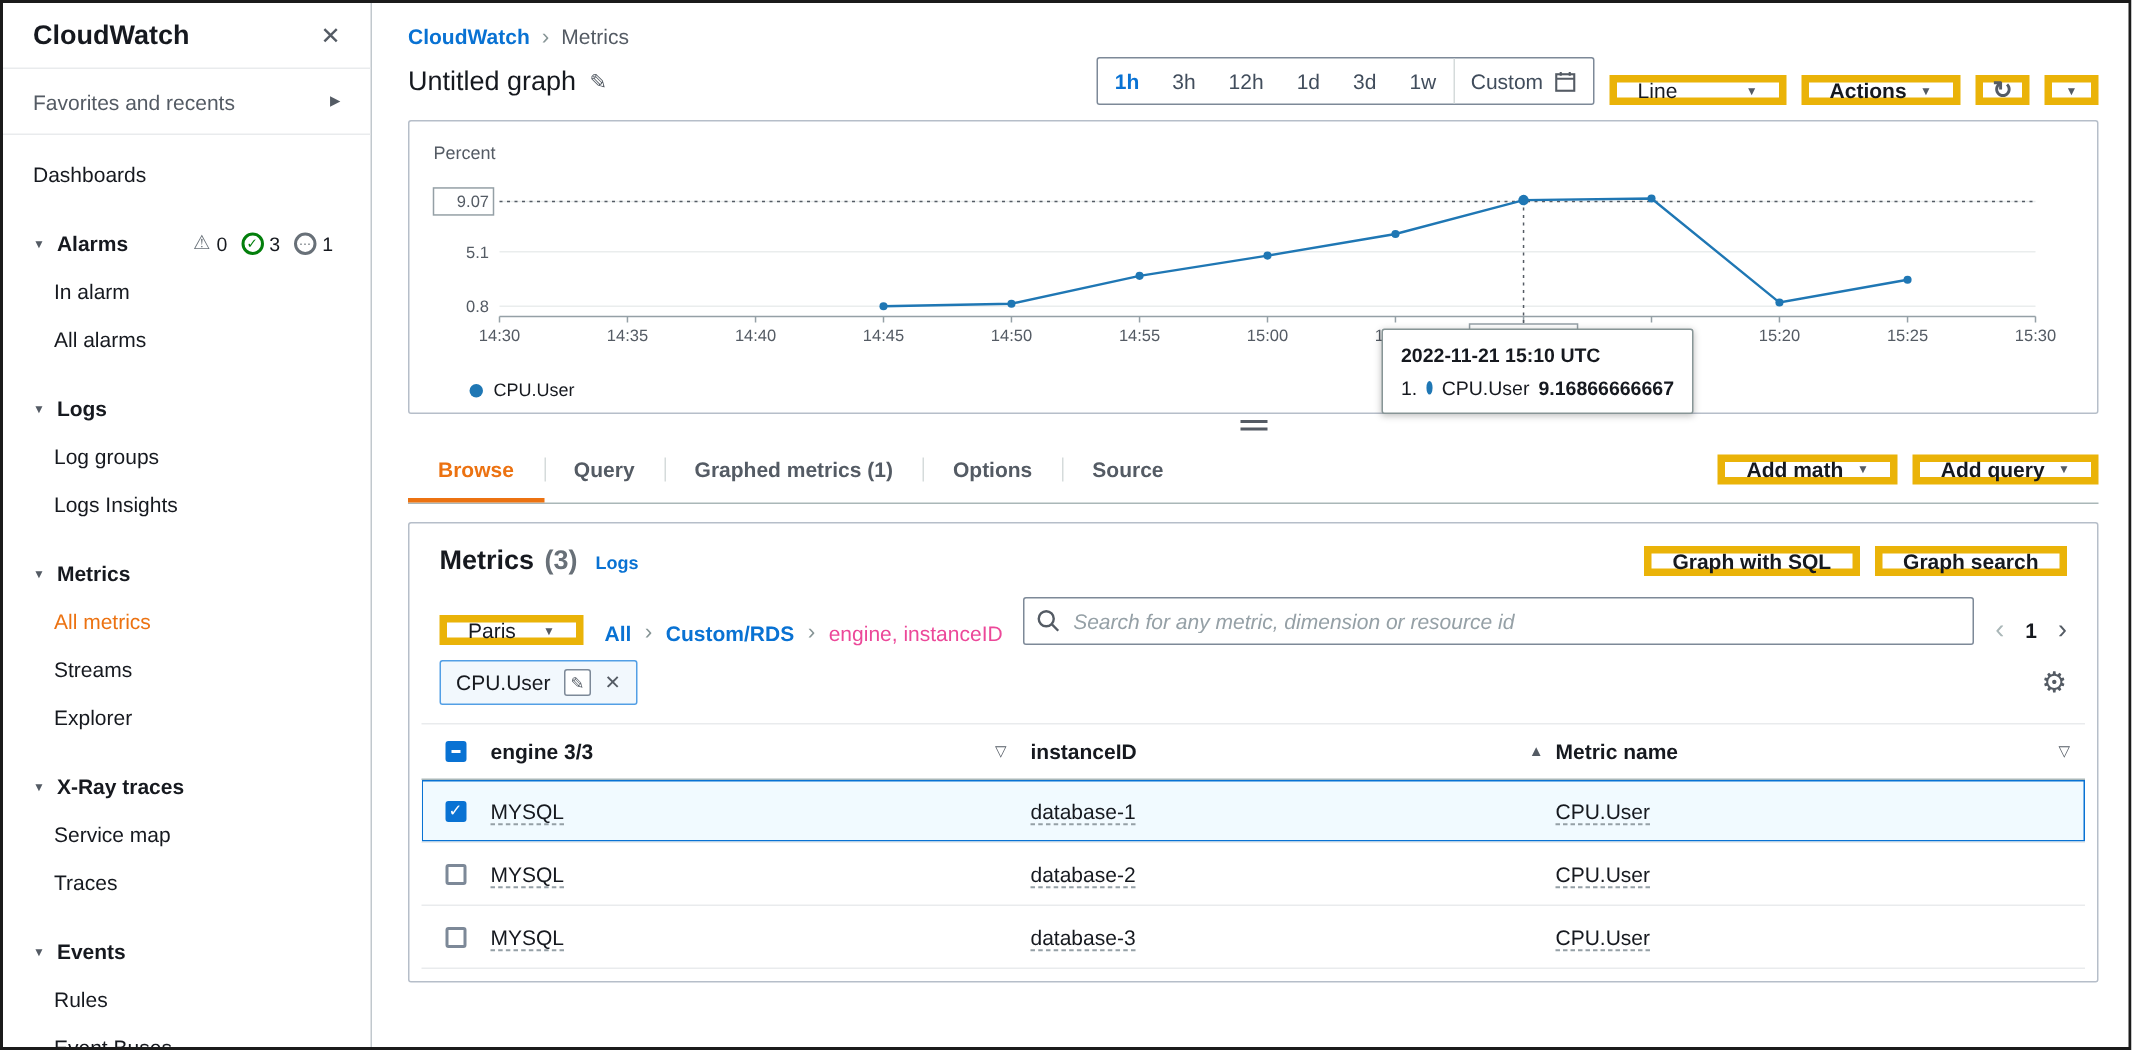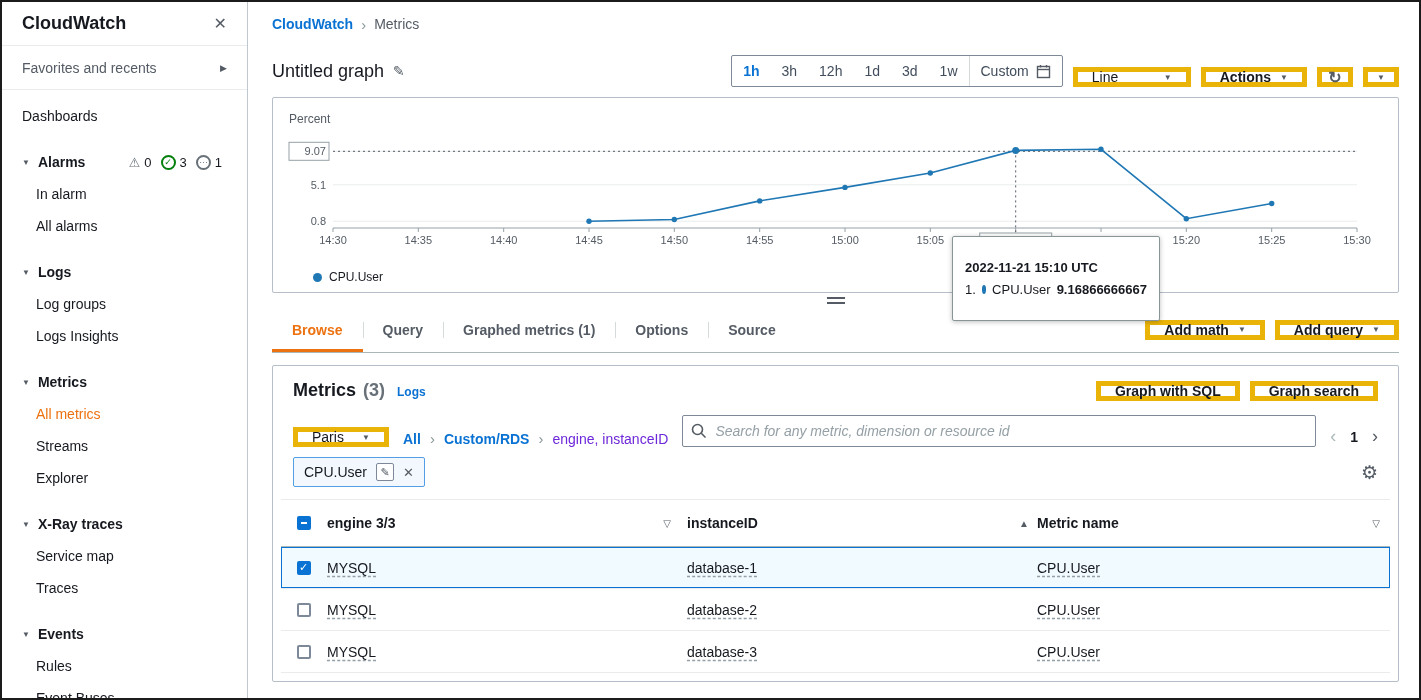--- a/index.html
+++ b/index.html
@@ -26,21 +26,21 @@
   .ic-dots { width:15px; height:15px; border-radius:50%; border:2px solid #687078; color:#687078; font-size:8px; display:inline-flex; align-items:center; justify-content:center; }
   .badge-num { font-size:13px; margin-right:5px; }
 
   
   .main { flex:1; padding:10px 20px 0 24px; position:relative; overflow:hidden; }
   .crumbs { display:flex; align-items:center; gap:8px; font-size:14px; height:24px; }
   .crumb-link { color:#0972d3; font-weight:700; cursor:pointer; }
   .crumb-sep { color:#879596; font-size:15px; }
   .crumb-cur { color:#545b64; }
 
-  .titlerow { display:flex; align-items:center; justify-content:space-between; margin-top:17px; height:36px; }
+  .titlerow { display:flex; align-items:center; justify-content:space-between; margin-top:0; height:36px; }
   .page-title { font-size:18px; display:flex; align-items:center; gap:9px; }
   .edit-icon { color:#545b64; font-size:14px; cursor:pointer; }
 
   .controls { display:flex; align-items:flex-end; gap:10px; }
   .range-group { display:flex; align-items:center; border:1px solid #7d8998; border-radius:2px; height:32px; background:#fff; }
   .range-item { padding:0 11px; font-size:14px; color:#414d5c; cursor:pointer; line-height:30px; }
   .range-item.active { color:#0972d3; font-weight:700; }
   .custom-item { display:flex; align-items:center; gap:7px; padding:0 11px; border-left:1px solid #d5dbdb; color:#414d5c; height:100%; cursor:pointer; font-size:14px; }
   .btn { display:inline-flex; align-items:center; gap:9px; border:5px solid #eab308; border-radius:0; background:#fff; height:20px; padding:0 14px; font-size:14px; font-weight:700; color:#16191f; cursor:pointer; }
   .btn .caret { font-size:8px; color:#545b64; }
@@ -48,21 +48,21 @@
   .icon-btn { width:36px; justify-content:center; padding:0; }
   .refresh-glyph { font-size:16px; color:#545b64; }
 
   
   .chart-card { position:relative; margin-top:8px; border:1px solid #b6bec9; border-radius:2px; background:#fff; height:196px; }
   .ylab { position:absolute; top:14px; left:16px; font-size:12px; color:#545b64; }
   #chart-svg { position:absolute; top:34px; left:12px; width:1090px; height:150px; overflow:visible; }
   .tick { font-size:11px; fill:#545b64; font-family:"Liberation Sans","DejaVu Sans",sans-serif; }
   .chart-legend { position:absolute; left:40px; bottom:8px; display:flex; align-items:center; gap:7px; font-size:12px; }
   .dot { width:9px; height:9px; border-radius:50%; background:#1f77b4; display:inline-block; }
-  .chart-tooltip { position:absolute; left:679px; top:138px; width:208px; background:#fff; border:1px solid #879596; border-radius:2px; box-shadow:0 1px 5px rgba(0,0,0,.25); padding:23px 12px; z-index:5; font-size:13px; }
+  .chart-tooltip { position:absolute; left:648px; top:138px; width:208px; background:#fff; border:1px solid #879596; border-radius:2px; box-shadow:0 1px 5px rgba(0,0,0,.25); padding:9px 12px; z-index:5; font-size:13px; }
   .tt-title { font-weight:700; margin-bottom:7px; }
   .tt-row { display:flex; align-items:center; gap:6px; }
   .tt-val { font-weight:700; }
 
   .split-handle { height:14px; display:flex; align-items:center; justify-content:center; }
   .grip { width:18px; height:7px; border-top:2px solid #545b64; border-bottom:2px solid #545b64; cursor:row-resize; }
 
   
   .tabsbar { display:flex; align-items:center; border-bottom:1px solid #aab7b8; height:46px; }
   .tab { position:relative; height:100%; display:flex; align-items:center; padding:0 20px; font-weight:700; color:#545b64; font-size:14px; cursor:pointer; }
@@ -76,38 +76,38 @@
   .mtitle-wrap { display:flex; align-items:baseline; gap:7px; }
   .mtitle { font-size:18px; font-weight:700; }
   .mcount { font-size:18px; font-weight:700; color:#687078; }
   .info-link { font-size:12px; color:#0972d3; font-weight:700; cursor:pointer; margin-left:5px; }
   .mhead-actions { display:flex; gap:10px; }
 
   .mcontrols { display:flex; align-items:flex-end; gap:14px; padding:8px 20px 6px; }
   .mcrumbs { display:flex; align-items:center; gap:9px; font-size:14px; white-space:nowrap; }
   .mc-link { color:#0972d3; font-weight:700; cursor:pointer; }
   .mc-sep { color:#879596; font-size:15px; }
-  .mc-cur { color:#6d28d9; }
+  .mc-cur { color:#ec4899; }
   .searchwrap { position:relative; flex:1; }
   .search-input { width:100%; height:32px; border:1px solid #7d8998; border-radius:2px; padding:0 8px 0 32px; font-size:14px; font-family:inherit; color:#16191f; }
   .search-input::placeholder { font-style:italic; color:#95a0a6; }
   .search-icon { position:absolute; left:9px; top:8px; }
   .pager { display:flex; align-items:center; gap:14px; font-size:14px; }
   .pg-prev { color:#aab7b8; font-size:18px; }
   .pg-num { font-weight:700; }
   .pg-next { color:#545b64; font-size:18px; cursor:pointer; }
 
   .chiprow { display:flex; align-items:center; justify-content:space-between; padding:4px 20px 10px; }
   .chip { display:inline-flex; align-items:center; gap:9px; border:1px solid #539fe5; background:#f2f8fd; border-radius:2px; padding:5px 10px; font-size:14px; }
   .chip-edit { font-size:11px; color:#545b64; border:1px solid #7d8998; border-radius:2px; width:18px; height:18px; display:inline-flex; align-items:center; justify-content:center; background:#fff; cursor:pointer; }
   .chip-x { color:#545b64; cursor:pointer; font-size:13px; }
   .gear { font-size:19px; color:#545b64; cursor:pointer; line-height:1; }
 
   .tbl { margin:2px 8px 0; }
-  .thead { display:flex; align-items:center; height:48px; border-top:1px solid #e9ebed; border-bottom:1px solid #aab7b8; font-weight:700; font-size:14px; }
+  .thead { display:flex; align-items:center; height:38px; border-top:1px solid #e9ebed; border-bottom:1px solid #aab7b8; font-weight:700; font-size:14px; }
   .trow { display:flex; align-items:center; height:42px; border-bottom:1px solid #e9ebed; font-size:14px; }
   .trow.checked { background:#f1faff; box-shadow:inset 0 0 0 1px #0972d3; }
   .c0 { width:46px; display:flex; justify-content:center; flex-shrink:0; }
   .c1 { width:360px; display:flex; align-items:center; flex-shrink:0; padding-right:16px; }
   .c2 { width:350px; display:flex; align-items:center; flex-shrink:0; padding-right:8px; }
   .c3 { flex:1; display:flex; align-items:center; padding-right:10px; }
   .thead .c1, .thead .c2, .thead .c3 { justify-content:space-between; }
   .hicon { font-size:10px; color:#545b64; cursor:pointer; }
   .cell-link { text-decoration:underline dashed #95a0a6; text-underline-offset:3px; cursor:pointer; }
 

